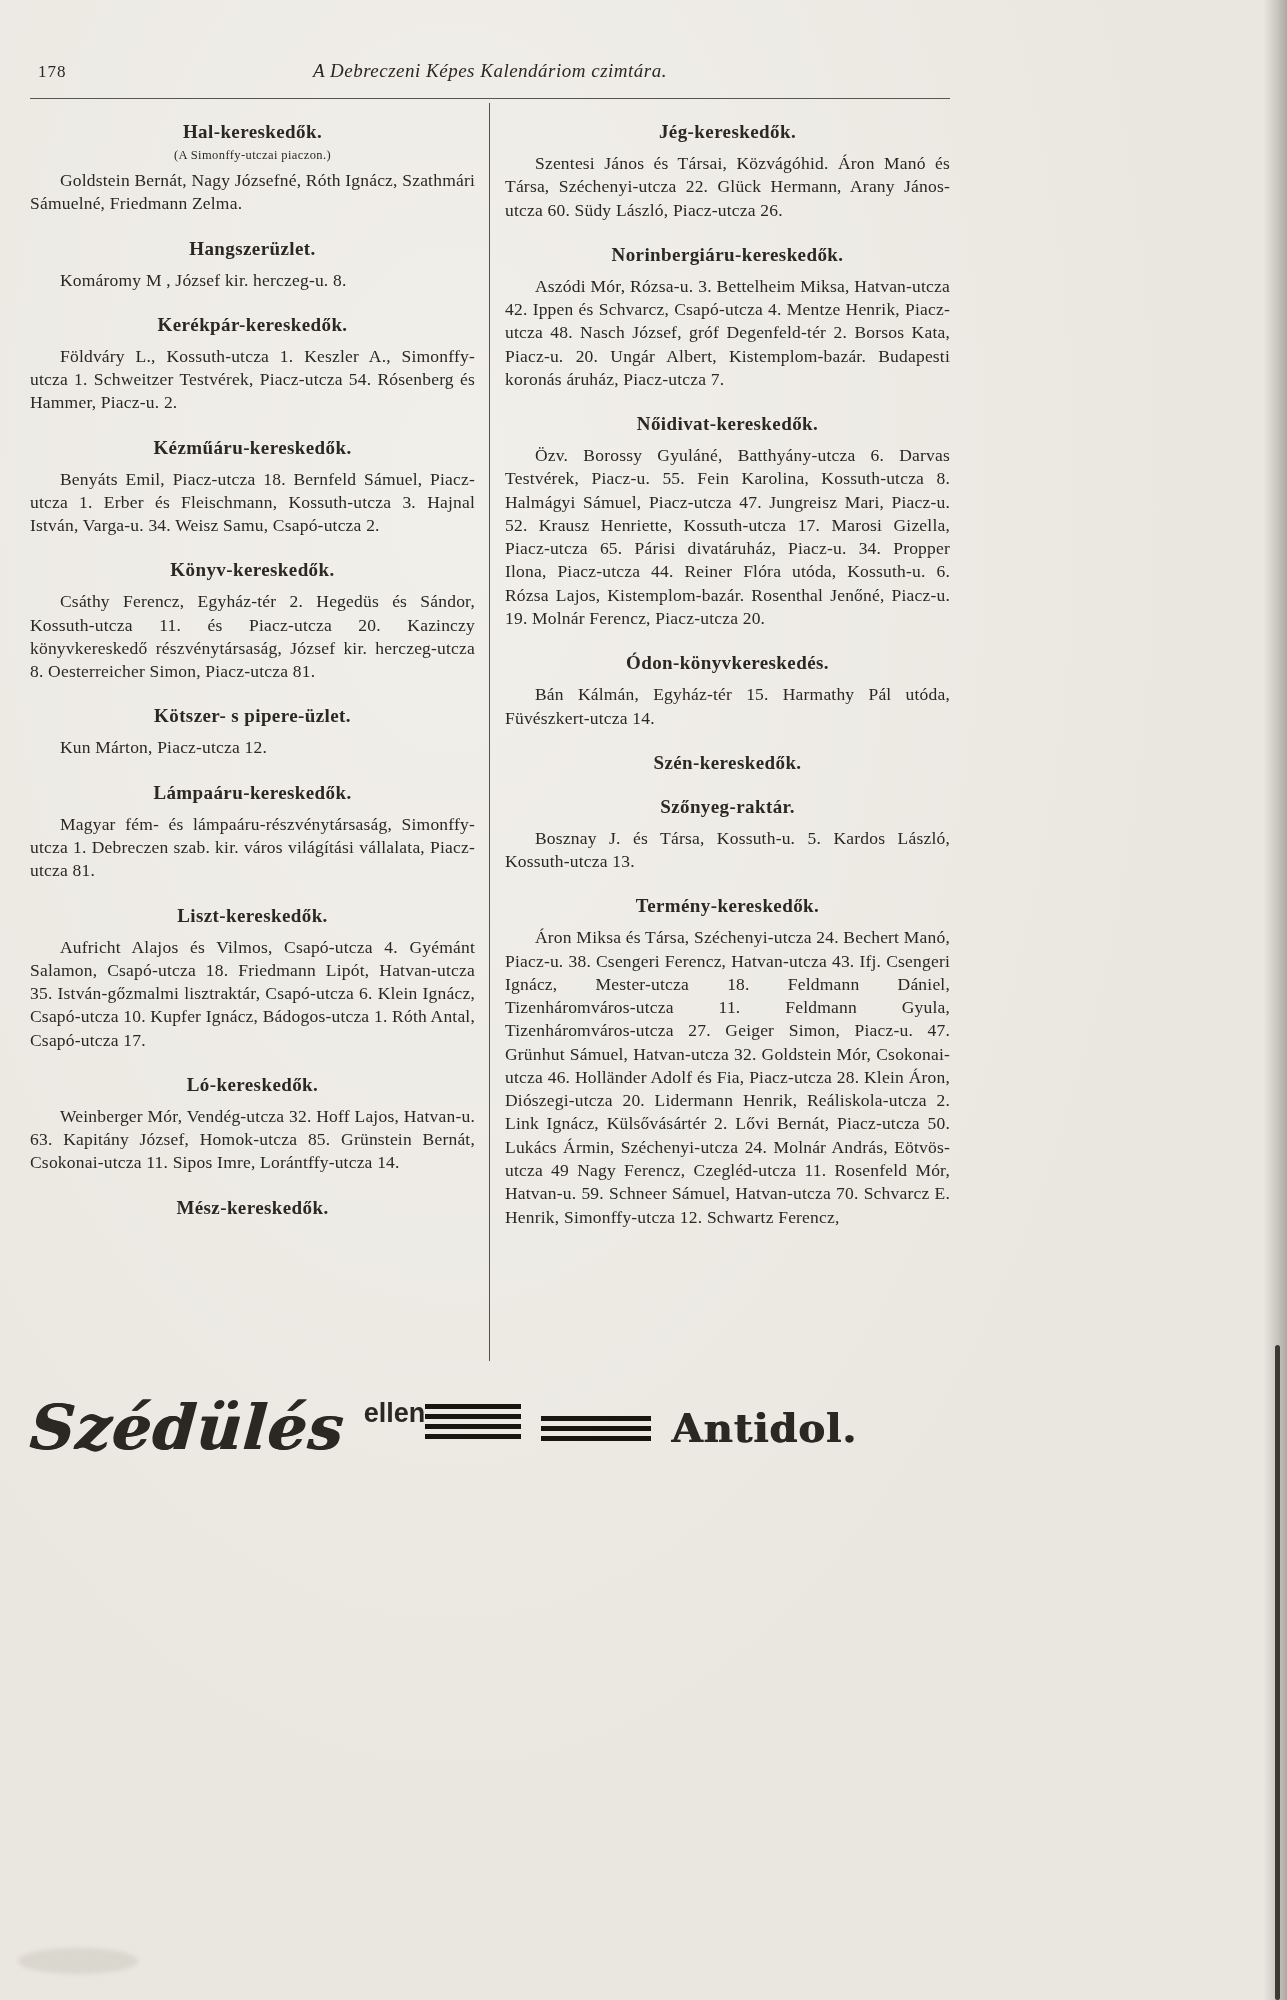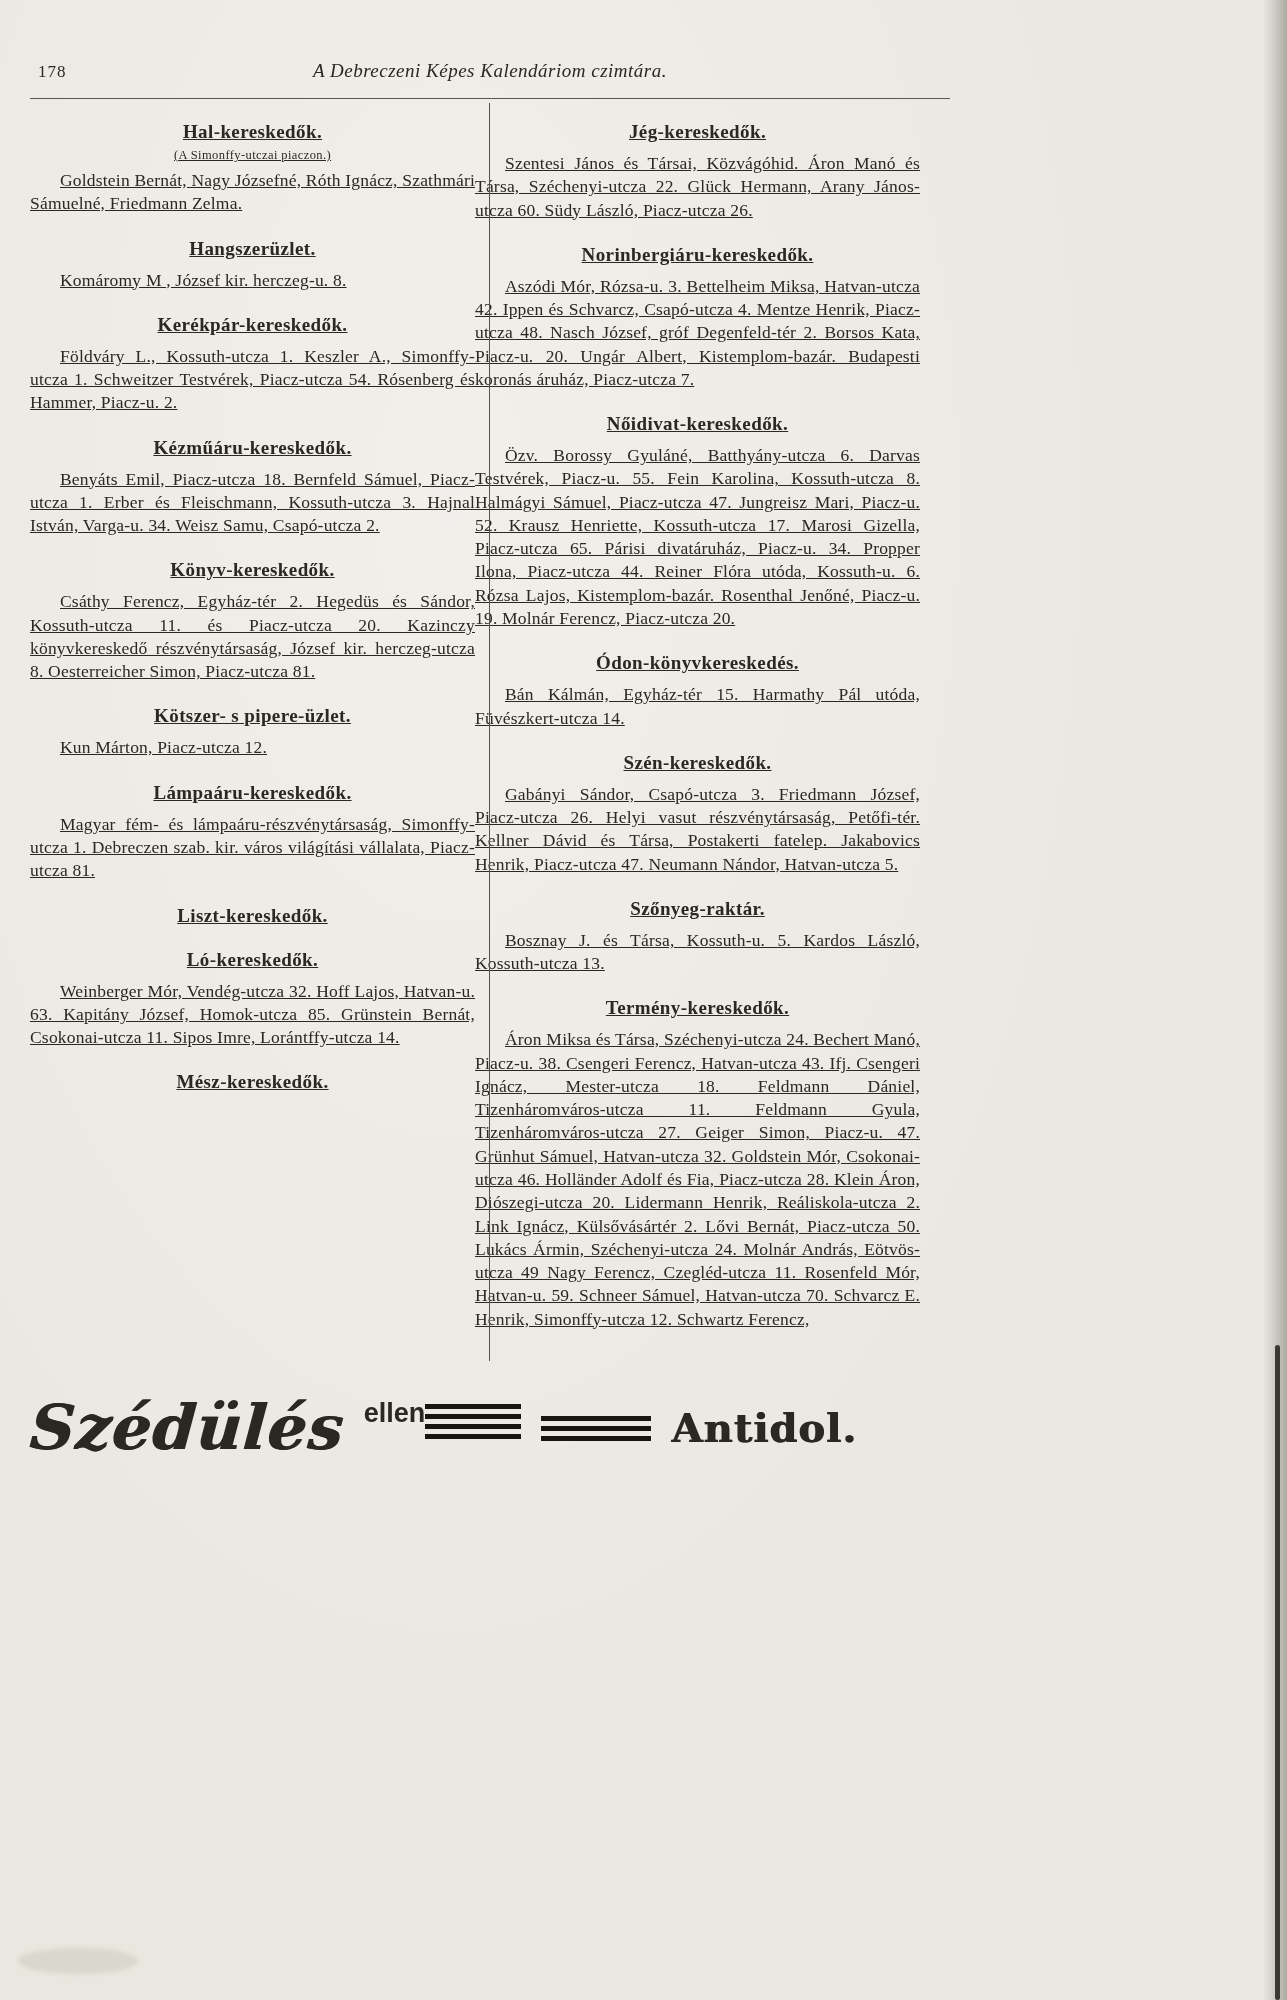--- a/index.html
+++ b/index.html
@@ -34,22 +34,22 @@
     padding-top:2px;
   }
   .head-rule {
     border:none;
     border-top:1px solid #5a564f;
     margin:6px 0 0 0;
   }
   .columns {
     position:relative;
     display:flex;
+    gap:30px;
     min-height:1262px;
-    text-decoration:underline;
   }
   .col { width:445px; }
   .col-divider {
     position:absolute;
     left:459px; top:4px; bottom:0;
     width:1px;
     background:#56524b;
   }
   .sec-title {
     text-align:center;
@@ -208,20 +208,21 @@
         <p class="sec-body">Kun Márton, Piacz-utcza 12.</p>
       </section>
 
       <section>
         <h3 class="sec-title">Lámpaáru-kereskedők.</h3>
         <p class="sec-body">Magyar fém- és lámpaáru-részvénytársaság, Simonffy-utcza 1. Debreczen szab. kir. város világítási vállalata, Piacz-utcza 81.</p>
       </section>
 
       <section>
         <h3 class="sec-title">Liszt-kereskedők.</h3>
+        <p class="sec-body">Aufricht Alajos és Vilmos, Csapó-utcza 4. Gyémánt Salamon, Csapó-utcza 18. Friedmann Lipót, Hatvan-utcza 35. István-gőzmalmi lisztraktár, Csapó-utcza 6. Klein Ignácz, Csapó-utcza 10. Kupfer Ignácz, Bádogos-utcza 1. Róth Antal, Csapó-utcza 17.</p>
       </section>
 
       <section>
         <h3 class="sec-title">Ló-kereskedők.</h3>
         <p class="sec-body">Weinberger Mór, Vendég-utcza 32. Hoff Lajos, Hatvan-u. 63. Kapitány József, Homok-utcza 85. Grünstein Bernát, Csokonai-utcza 11. Sipos Imre, Lorántffy-utcza 14.</p>
       </section>
 
       <section>
         <h3 class="sec-title">Mész-kereskedők.</h3>
       </section>
@@ -245,21 +246,20 @@
         <p class="sec-body">Özv. Borossy Gyuláné, Batthyány-utcza 6. Darvas Testvérek, Piacz-u. 55. Fein Karolina, Kossuth-utcza 8. Halmágyi Sámuel, Piacz-utcza 47. Jungreisz Mari, Piacz-u. 52. Krausz Henriette, Kossuth-utcza 17. Marosi Gizella, Piacz-utcza 65. Párisi divatáruház, Piacz-u. 34. Propper Ilona, Piacz-utcza 44. Reiner Flóra utóda, Kossuth-u. 6. Rózsa Lajos, Kistemplom-bazár. Rosenthal Jenőné, Piacz-u. 19. Molnár Ferencz, Piacz-utcza 20.</p>
       </section>
 
       <section>
         <h3 class="sec-title">Ódon-könyvkereskedés.</h3>
         <p class="sec-body">Bán Kálmán, Egyház-tér 15. Harmathy Pál utóda, Füvészkert-utcza 14.</p>
       </section>
 
       <section>
         <h3 class="sec-title">Szén-kereskedők.</h3>
-        <p class="sec-body">Gabányi Sándor, Csapó-utcza 3. Friedmann József, Piacz-utcza 26. Helyi vasut részvénytársaság, Petőfi-tér. Kellner Dávid és Társa, Postakerti fatelep. Jakabovics Henrik, Piacz-utcza 47. Neumann Nándor, Hatvan-utcza 5.</p>
       </section>
 
       <section>
         <h3 class="sec-title">Szőnyeg-raktár.</h3>
         <p class="sec-body">Bosznay J. és Társa, Kossuth-u. 5. Kardos László, Kossuth-utcza 13.</p>
       </section>
 
       <section>
         <h3 class="sec-title">Termény-kereskedők.</h3>
         <p class="sec-body">Áron Miksa és Társa, Széchenyi-utcza 24. Bechert Manó, Piacz-u. 38. Csengeri Ferencz, Hatvan-utcza 43. Ifj. Csengeri Ignácz, Mester-utcza 18. Feldmann Dániel, Tizenháromváros-utcza 11. Feldmann Gyula, Tizenháromváros-utcza 27. Geiger Simon, Piacz-u. 47. Grünhut Sámuel, Hatvan-utcza 32. Goldstein Mór, Csokonai-utcza 46. Holländer Adolf és Fia, Piacz-utcza 28. Klein Áron, Diószegi-utcza 20. Lidermann Henrik, Reáliskola-utcza 2. Link Ignácz, Külsővásártér 2. Lővi Bernát, Piacz-utcza 50. Lukács Ármin, Széchenyi-utcza 24. Molnár András, Eötvös-utcza 49 Nagy Ferencz, Czegléd-utcza 11. Rosenfeld Mór, Hatvan-u. 59. Schneer Sámuel, Hatvan-utcza 70. Schvarcz E. Henrik, Simonffy-utcza 12. Schwartz Ferencz,</p>

